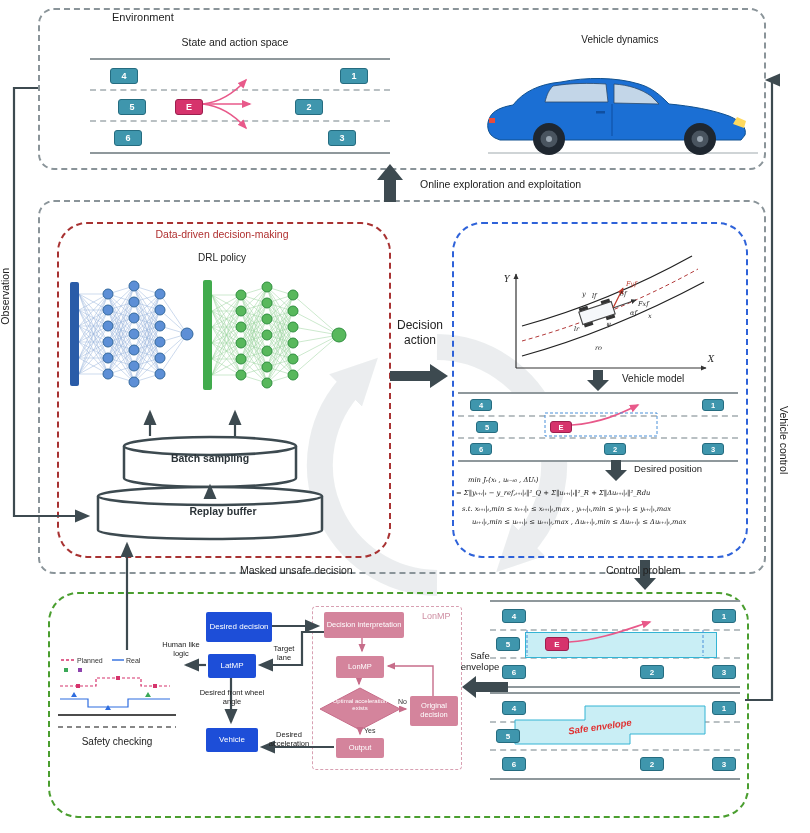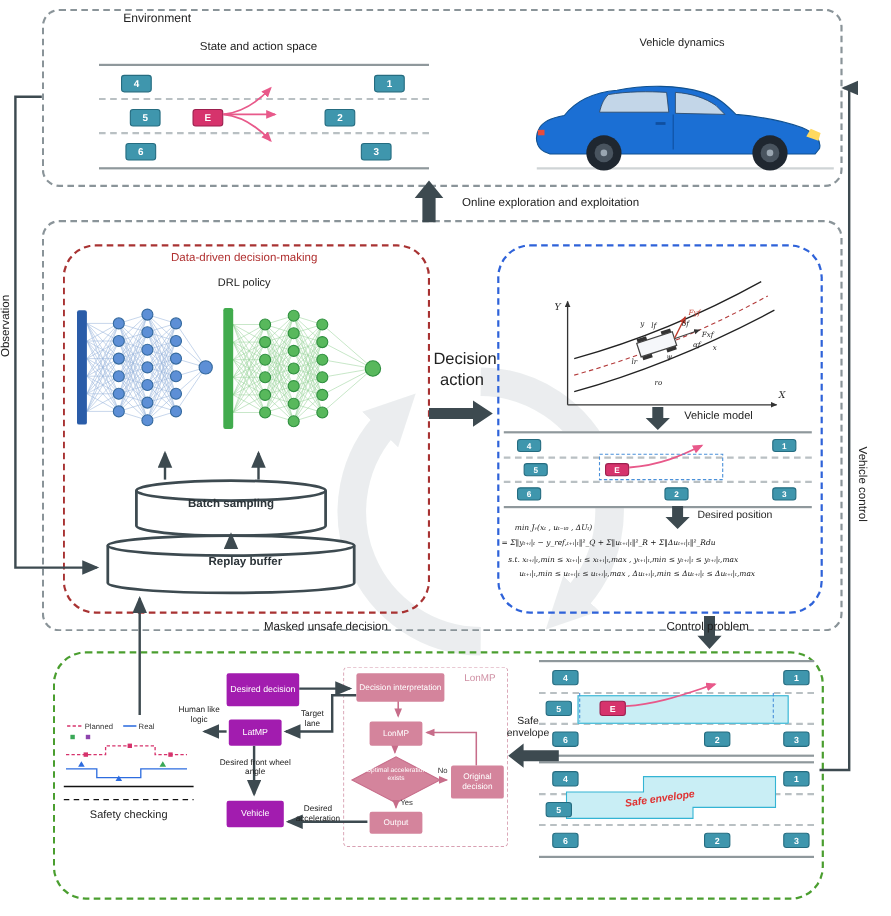--- a/index.html
+++ b/index.html
@@ -14,21 +14,21 @@
   .pink-border{border:1.5px dashed #d8a0b2;border-radius:4px}
   .scene{position:absolute;z-index:2;border-top:2px solid #8f989c;border-bottom:2px solid #8f989c;background:#fff}
   .laneline{position:absolute;left:0;right:0;height:0;border-top:2px dashed #b9c0c3}
   .car{position:absolute;display:flex;align-items:center;justify-content:center;background:#3f96ad;border:1px solid #256c80;border-radius:3px;color:#fff;font-weight:bold}
   .sz-l{width:26px;height:14px;font-size:9px}
   .sz-m{width:22px;height:12px;font-size:8px}
   .sz-s{width:20px;height:10px;font-size:7.5px}
   .car.ego{background:#d6336c;border-color:#9c1f4e}
   .lbl{position:absolute;z-index:4;color:#222}
   .center{text-align:center}
-  .bluebox{position:absolute;z-index:4;background:#a21caf;color:#fff;display:flex;align-items:center;justify-content:center;text-align:center;font-size:8px;line-height:1.15;border-radius:2px;padding:1px}
+  .bluebox{position:absolute;z-index:4;background:#1d4ed8;color:#fff;display:flex;align-items:center;justify-content:center;text-align:center;font-size:8px;line-height:1.15;border-radius:2px;padding:1px}
   .pinkbox{position:absolute;z-index:4;background:#d4849c;color:#fff;display:flex;align-items:center;justify-content:center;text-align:center;font-size:7.5px;line-height:1.15;border-radius:2px;padding:1px}
   .envA{position:absolute;background:#c9eef5;border:1px solid #34b4d4}
   .formula{position:absolute;z-index:4;font-family:"DejaVu Serif",serif;font-style:italic;font-size:6.8px;white-space:nowrap;color:#111}
   .vlabel{position:absolute;z-index:4;writing-mode:vertical-rl;font-size:10.5px;color:#222}
   .dtext{position:absolute;z-index:4;font-size:6px;color:#fff;text-align:center;line-height:1.2}
   .red-rot{position:absolute;z-index:4;color:#e03131;font-style:italic;font-weight:bold;font-size:9.5px;transform:rotate(-8deg)}
 </style>
 </head>
 <body>
 
@@ -550,21 +550,21 @@
 
   <div class="lbl" style="left:112px;top:11px;font-size:11px">Environment</div>
   <div class="lbl center" style="left:150px;top:36px;width:170px;font-size:10.5px">State and action space</div>
   <div class="lbl center" style="left:540px;top:34px;width:160px;font-size:10px">Vehicle dynamics</div>
 
   <div class="vlabel" style="left:-1px;top:268px;transform:rotate(180deg)">Observation</div>
   <div class="vlabel" style="left:778px;top:406px">Vehicle control</div>
   <div class="lbl" style="left:420px;top:178px;font-size:10.5px">Online exploration and exploitation</div>
   <div class="lbl" style="left:240px;top:564px;font-size:10.5px">Masked unsafe decision</div>
   <div class="lbl" style="left:606px;top:564px;font-size:10.5px">Control problem</div>
-  <div class="lbl center" style="left:394px;top:318px;width:52px;font-size:15px;line-height:1.25">Decision action</div>
+  <div class="lbl center" style="left:394px;top:318px;width:52px;font-size:12px;line-height:1.25">Decision action</div>
   <div class="lbl center" style="left:456px;top:650px;width:48px;font-size:9.5px;line-height:1.2">Safe envelope</div>
 
   <div class="lbl center" style="left:57px;top:228px;width:330px;font-size:10.5px;color:#b03030">Data-driven decision-making</div>
   <div class="lbl center" style="left:57px;top:252px;width:330px;font-size:10px">DRL policy</div>
   <div class="lbl center" style="left:125px;top:452px;width:170px;font-size:10.5px;font-weight:bold;color:#2b3338">Batch sampling</div>
   <div class="lbl center" style="left:100px;top:505px;width:246px;font-size:10.5px;font-weight:bold;color:#2b3338">Replay buffer</div>
 
   <div class="lbl" style="left:622px;top:373px;font-size:10px">Vehicle model</div>
   <div class="lbl" style="left:634px;top:463px;font-size:9.5px">Desired position</div>
   <div class="formula" style="left:468px;top:476px">min Jᵣ(xₜ , uₜ₋ₜ₀ , ΔUₜ)</div>

